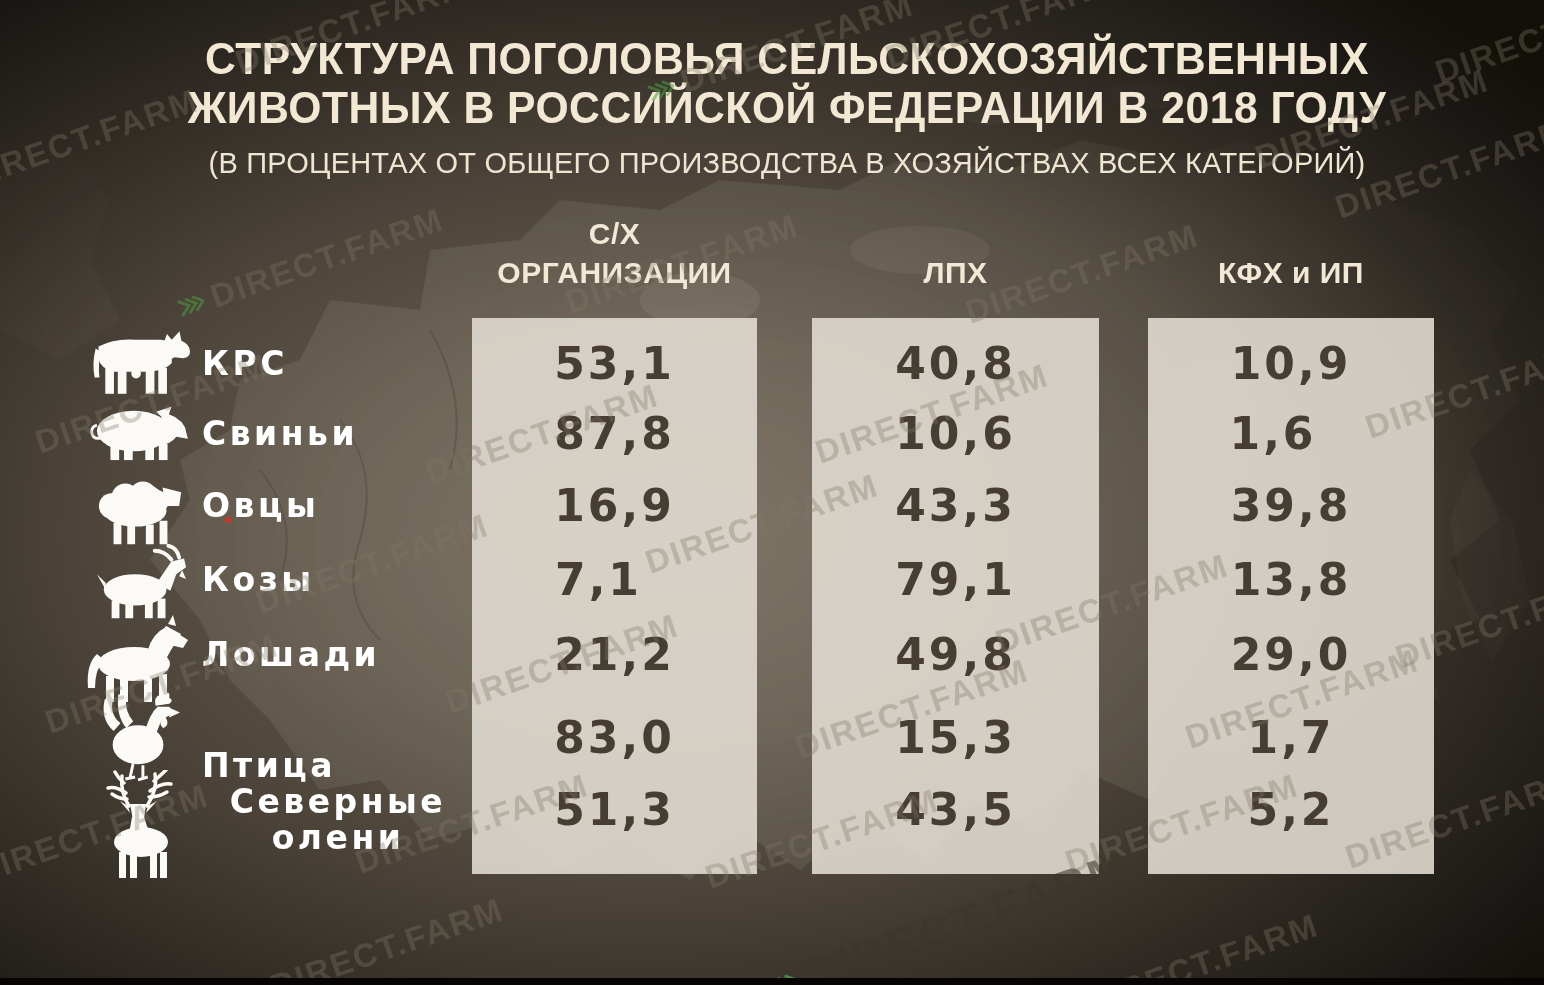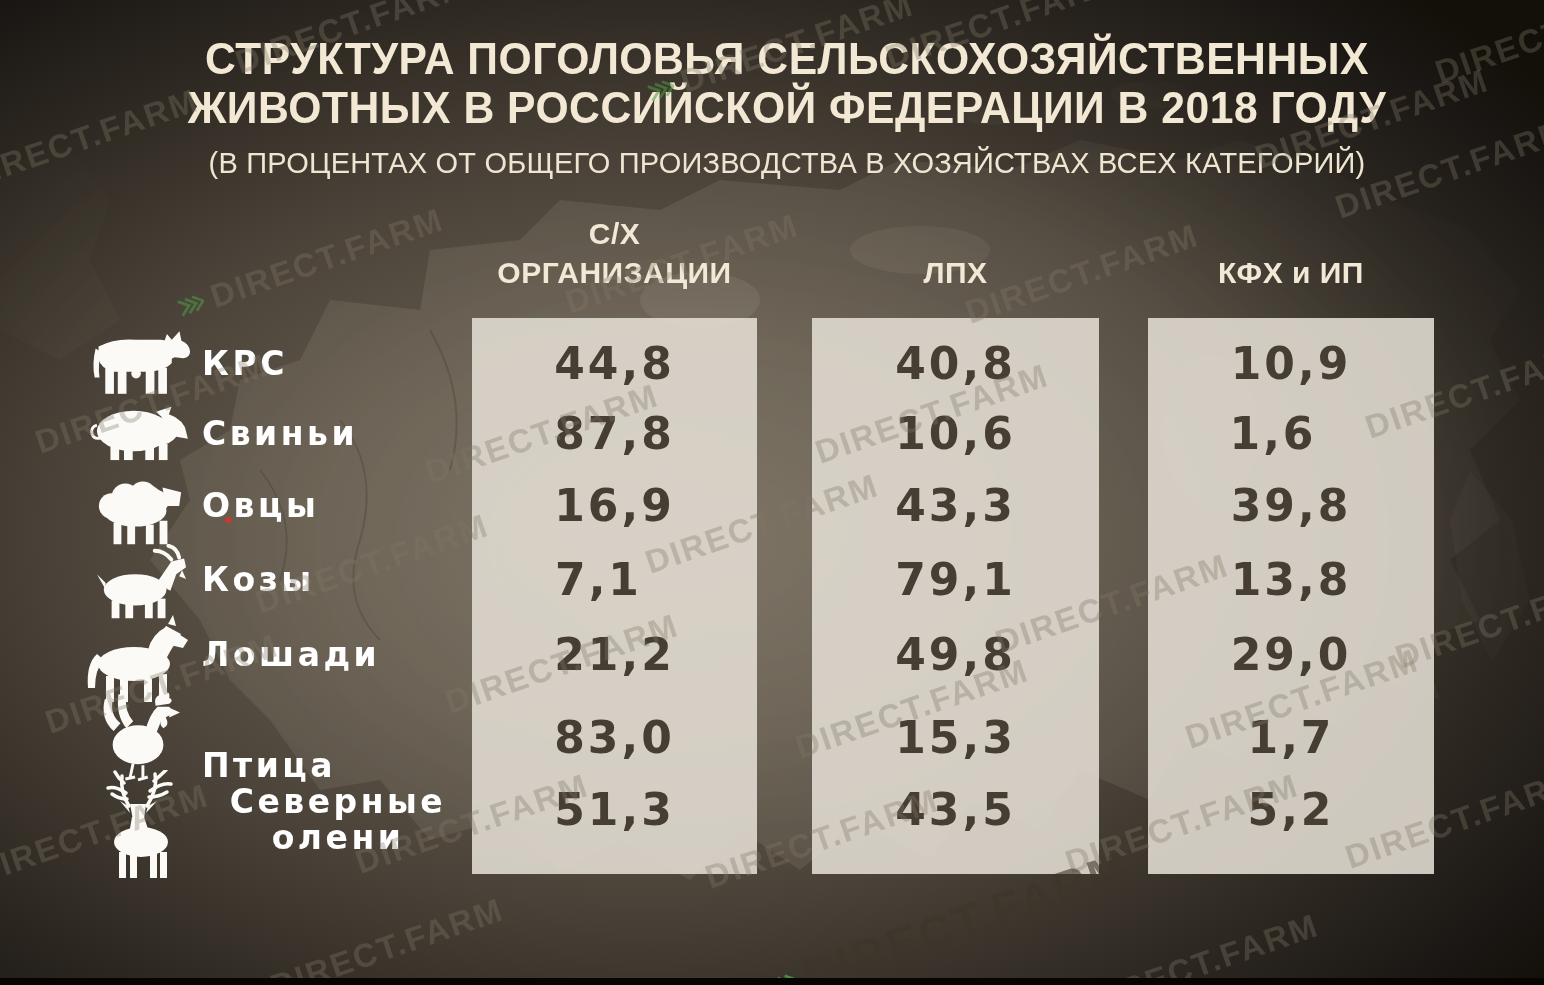--- a/index.html
+++ b/index.html
@@ -82,21 +82,21 @@
             <path fill="#fbfaf7" d="M13 20 Q30 11 52 13 L78 13 Q87 14 89 20 L89 37 Q81 46 60 46 L29 46 Q15 43 13 33 Z"></path>
             <rect fill="#fbfaf7" x="20" y="42" width="9" height="27"></rect>
             <rect fill="#fbfaf7" x="33" y="43" width="9" height="26"></rect>
             <rect fill="#fbfaf7" x="62" y="43" width="9" height="26"></rect>
             <rect fill="#fbfaf7" x="75" y="42" width="9" height="27"></rect>
             <path fill="#fbfaf7" d="M80 18 L84 7 L89 13 L97 4 L99 14 Q107 17 108 25 Q108 31 101 32 L92 31 Q86 35 80 34 Z"></path>
             <circle fill="#fbfaf7" cx="52" cy="48" r="5"></circle>
           </svg>
         </div>
         <div class="rowlabel" style="top:331px;height:66px;">КРС</div>
-        <div class="val" style="left:472px;width:285px;top:331px;">44,8</div>
+        <div class="val" style="left:472px;width:285px;top:331px;">53,1</div>
         <div class="val" style="left:812px;width:287px;top:331px;">40,8</div>
         <div class="val" style="left:1148px;width:286px;top:331px;">10,9</div>
       </div>
       <div>
         <div class="icon" style="left:88px;top:402px;">
           <svg width="102" height="60" viewBox="0 0 105 62" preserveAspectRatio="xMidYMid meet">
             <path fill="none" stroke="#fbfaf7" stroke-width="3" d="M9 24 q-7 2 -5 9 q2 6 9 4"></path>
             <ellipse fill="#fbfaf7" cx="47" cy="30" rx="38" ry="21"></ellipse>
             <path fill="#fbfaf7" d="M76 11 Q93 13 100 26 L103 38 L91 36 Q85 44 75 44 Z"></path>
             <path fill="#fbfaf7" d="M70 10 L86 5 L81 20 Z"></path>

